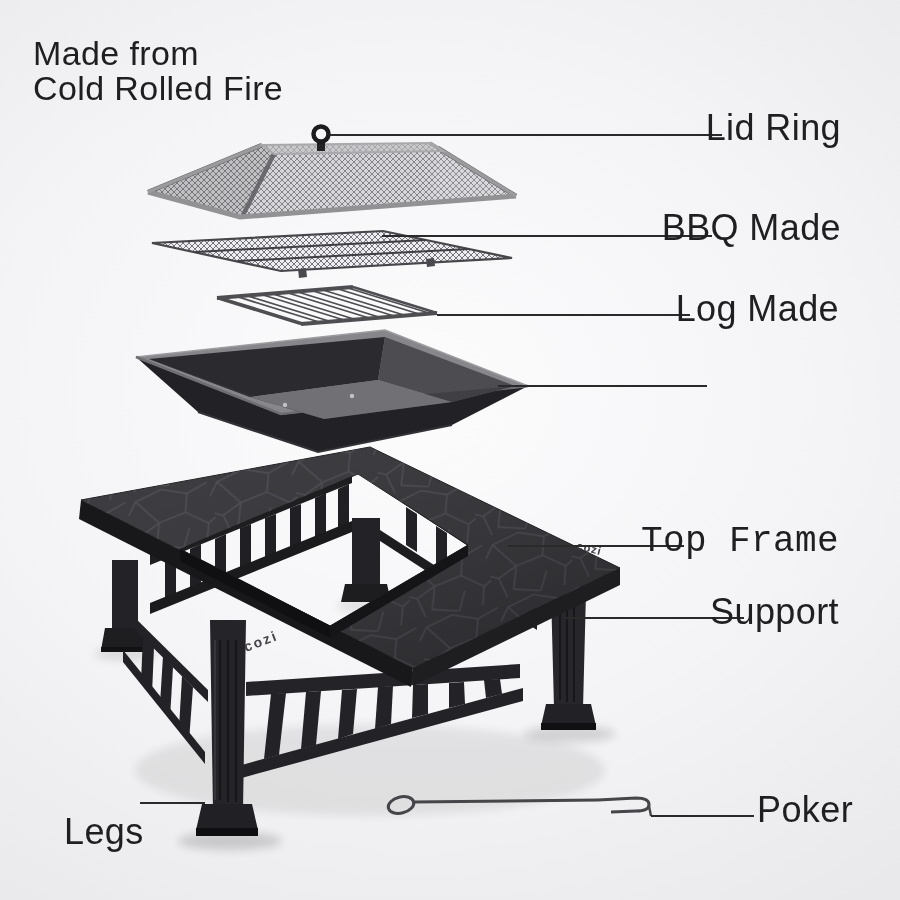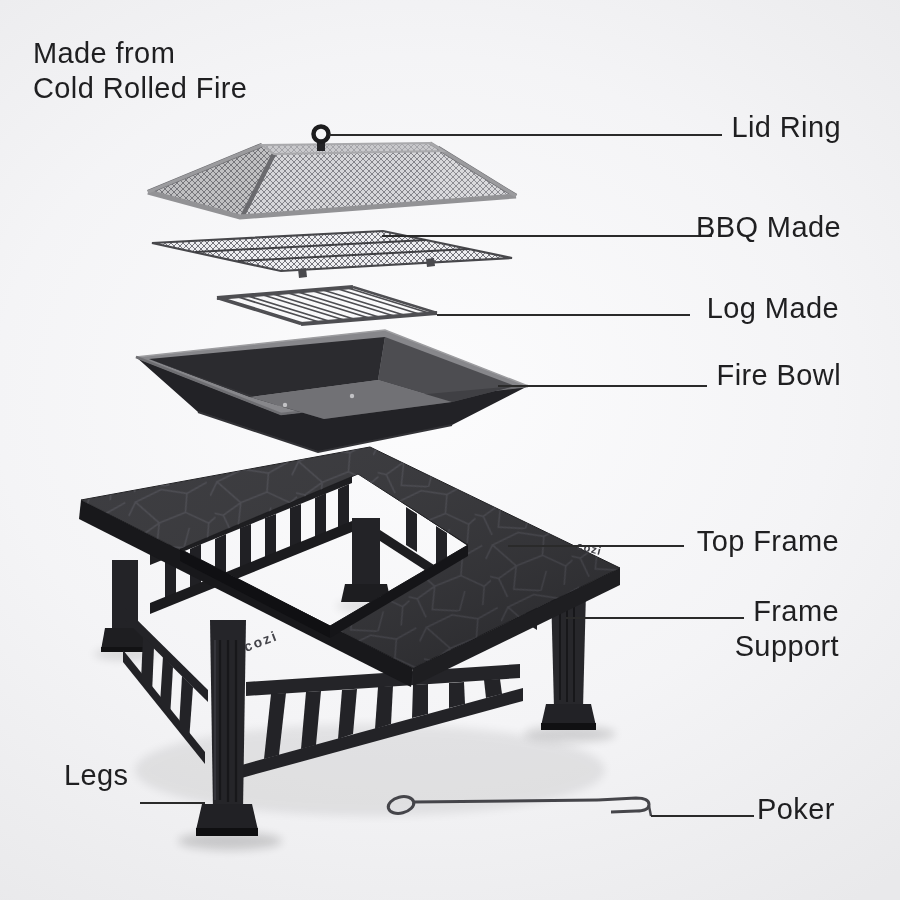--- a/index.html
+++ b/index.html
@@ -4,33 +4,33 @@
 <style>
   html,body{margin:0;padding:0;background:#ddd;}
   .stage{
     position:relative;width:900px;height:900px;overflow:hidden;
     background:radial-gradient(ellipse 760px 620px at 46% 44%, #fcfcfd 0%, #f4f4f6 55%, #e9e9eb 100%);
     font-family:"Liberation Sans","DejaVu Sans",sans-serif;
   }
   .diagram-svg{position:absolute;left:0;top:0;}
   .note{
     position:absolute;left:33px;top:36px;
-    font-size:29px;line-height:35px;color:#1f1f21;letter-spacing:.4px;
+    font-size:34px;line-height:35px;color:#1f1f21;letter-spacing:.4px;
   }
   .callout{
-    position:absolute;font-size:29px;line-height:35px;color:#1f1f21;letter-spacing:.4px;white-space:nowrap;
+    position:absolute;font-size:36px;line-height:35px;color:#1f1f21;letter-spacing:.4px;white-space:nowrap;
   }
   .c-right{text-align:right;}
   .co-lid{top:110px;right:59px;}
   .co-bbq{top:210px;right:59px;}
   .co-log{top:291px;right:61px;}
   .co-bowl{top:358px;right:59px;}
-  .co-topframe{top:524px;right:61px;}
+  .co-topframe{top:524px;right:61px;font-family:Liberation Mono, monospace;}
   .co-support{top:594px;right:61px;}
-  .co-legs{top:758px;left:64px;}
+  .co-legs{top:814px;left:64px;}
   .co-poker{top:792px;left:757px;}
 </style>
 </head>
 <body>
 
 <div class="stage">
 
 <svg class="diagram-svg" width="900" height="900" viewBox="0 0 900 900">
   <defs>
     <filter id="soft" x="-60%" y="-60%" width="220%" height="220%">
@@ -218,30 +218,26 @@
 </div>
 
 <div class="callout c-right co-bbq">
   <div>BBQ Made</div>
 </div>
 
 <div class="callout c-right co-log">
   <div>Log Made</div>
 </div>
 
-<div class="callout c-right co-bowl">
-  <div>Fire Bowl</div>
-</div>
 
 <div class="callout c-right co-topframe">
   <div>Top Frame</div>
 </div>
 
 <div class="callout c-right co-support">
-  <div>Frame</div>
   <div>Support</div>
 </div>
 
 <div class="callout co-legs">
   <div>Legs</div>
 </div>
 
 <div class="callout co-poker">
   <div>Poker</div>
 </div>

